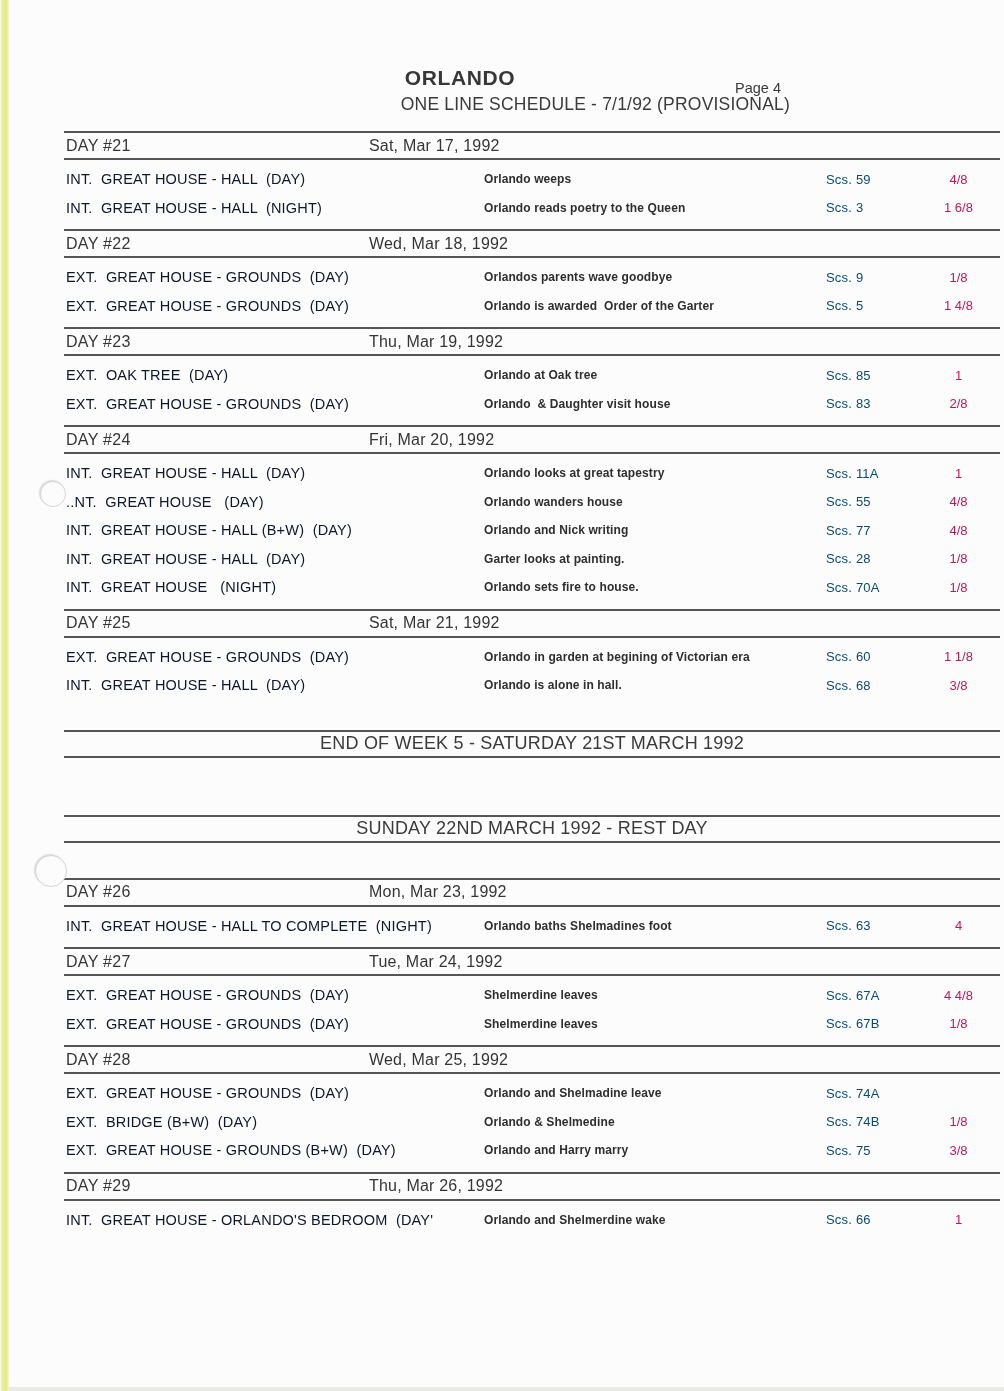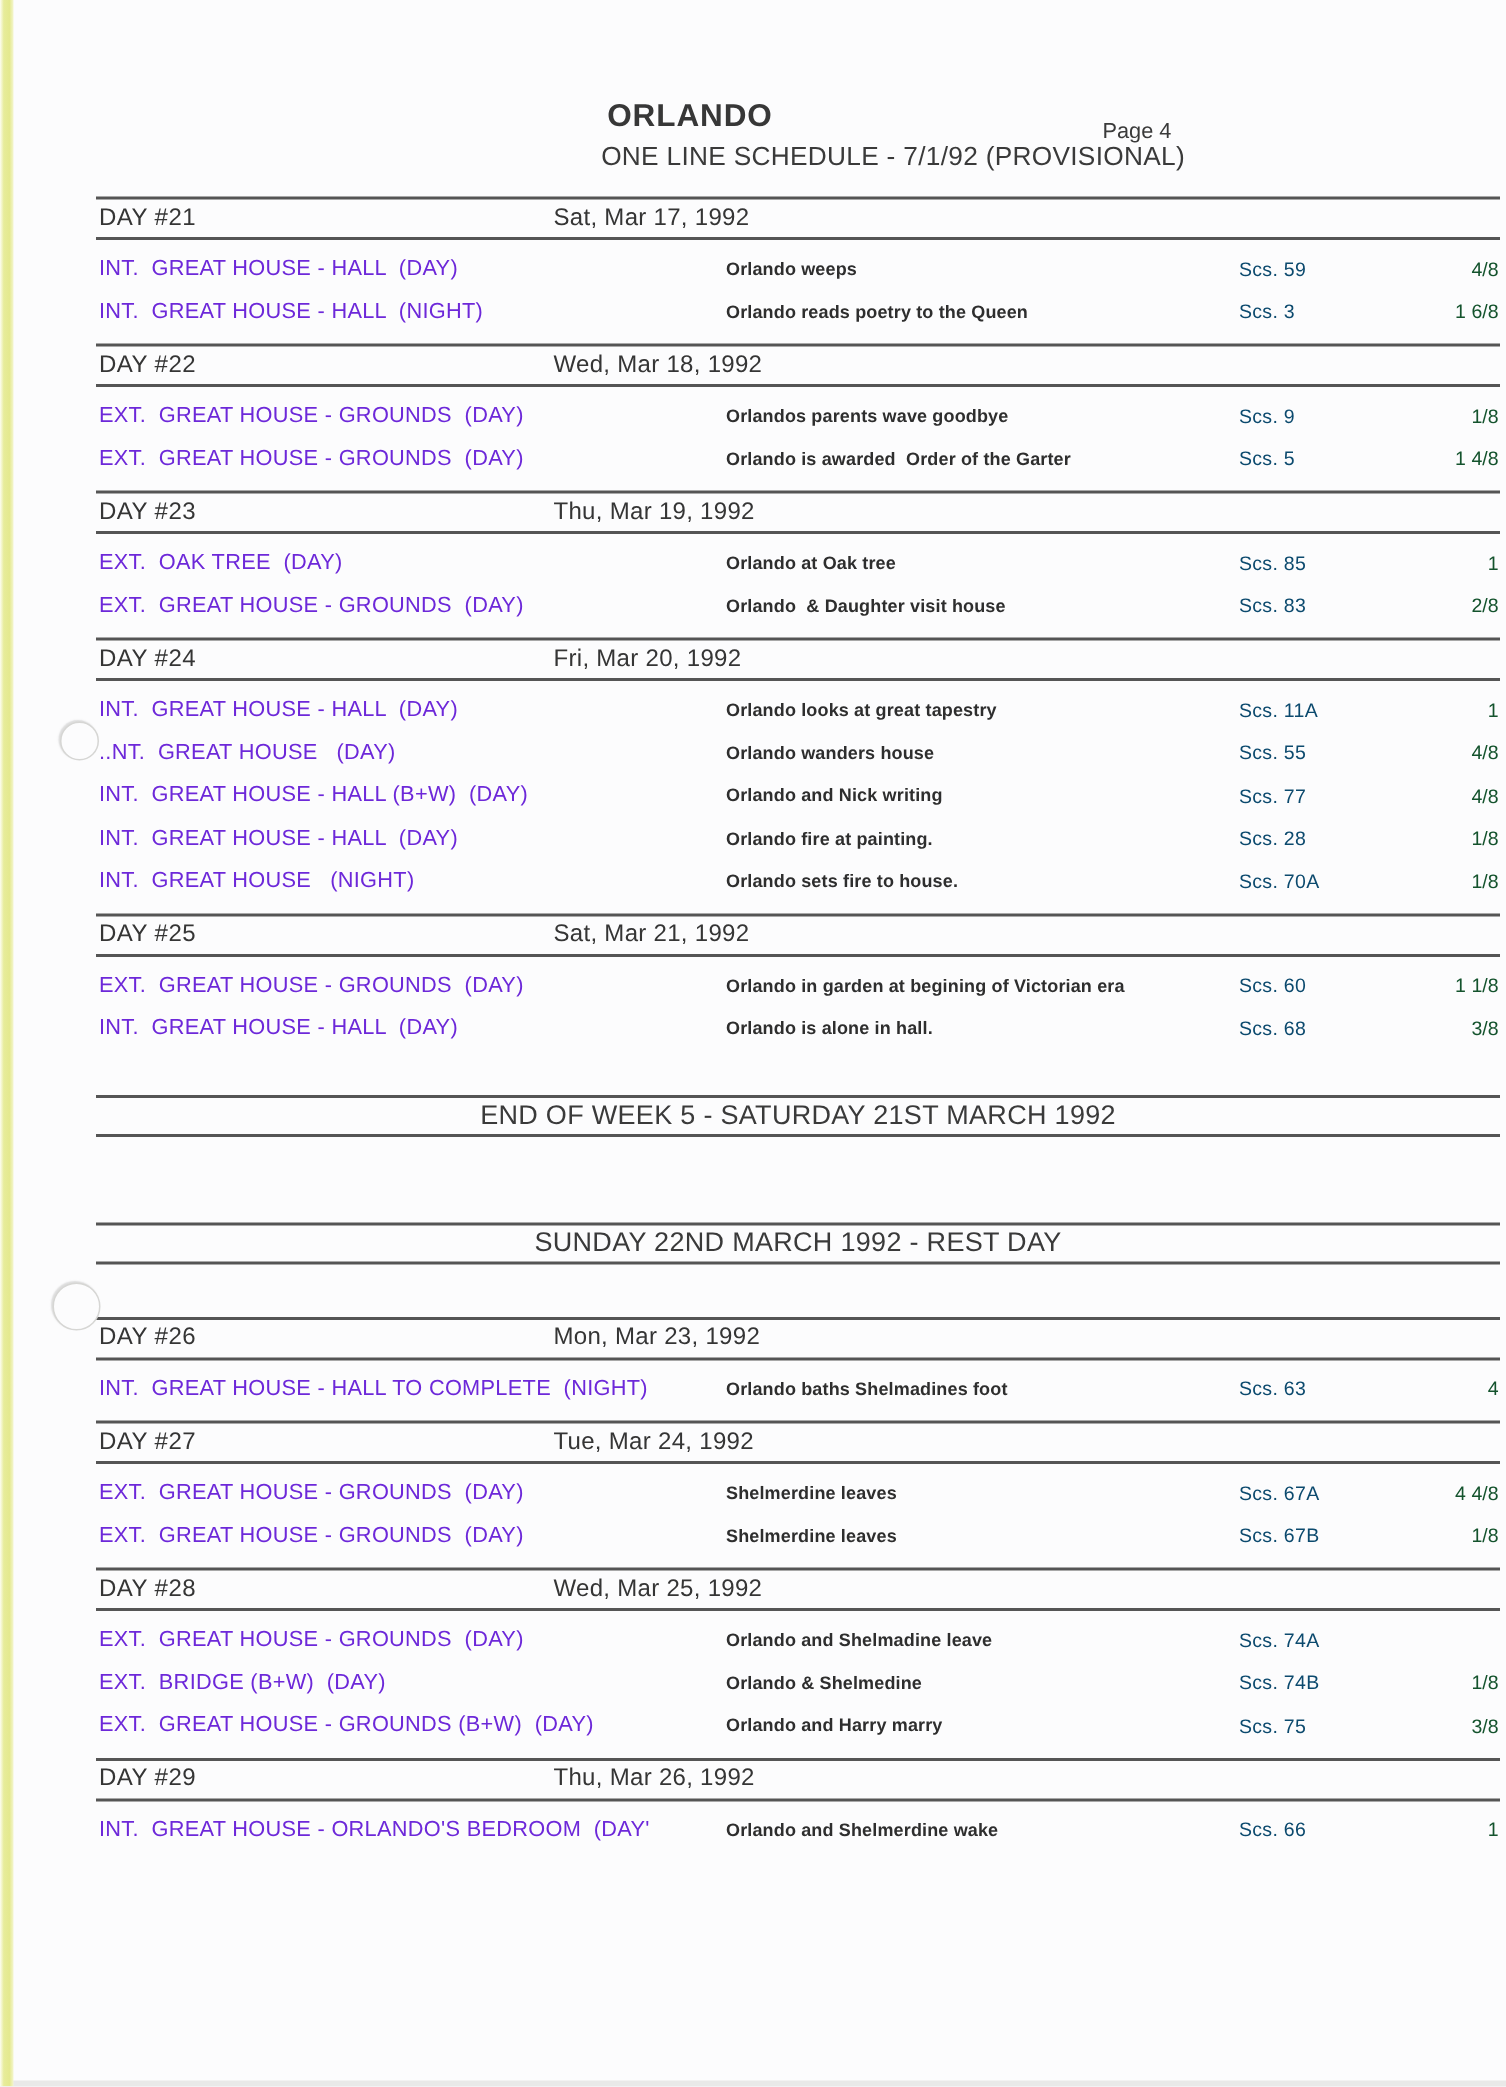--- a/index.html
+++ b/index.html
@@ -31,24 +31,24 @@
   .rule{height:0;border-top:2px solid #555;}
   .day-section{}
   .day-header{display:flex;align-items:center;height:25px;padding-left:2px;}
   .day-label{width:303px;font-size:16px;letter-spacing:.3px;color:#353535;}
   .day-date{font-size:16px;letter-spacing:.2px;color:#353535;}
   .scene-list{padding:5px 0 7px 0;}
   .scene-row{
     display:grid;grid-template-columns:418px 342px 92px 1fr;
     align-items:center;height:28.5px;padding-left:2px;
   }
-  .loc{font-size:14.5px;letter-spacing:.2px;white-space:pre;color:#6d28d9;overflow:visible;}
+  .loc{font-size:14.5px;letter-spacing:.2px;white-space:pre;color:#0f172a;overflow:visible;}
   .desc{font-size:12px;font-weight:bold;letter-spacing:.1px;white-space:pre;color:#2e2e2e;}
   .scs{font-size:13px;letter-spacing:.2px;color:#0c4a6e;}
-  .pages{font-size:13px;text-align:right;padding-right:1px;color:#14532d;}
+  .pages{font-size:13px;text-align:center;padding-right:1px;color:#be185d;}
   .banner{}
   .banner-text{
     height:24px;display:flex;align-items:center;justify-content:center;
     font-size:18px;letter-spacing:.2px;text-align:center;color:#3a3a3a;
   }
   .sp-sm{margin-top:23px;}
   .sp-lg{margin-top:35px;}
   .sp-xl{margin-top:57px;}
   .hole-punch{
     position:absolute;border-radius:50%;background:#fcfcfd;z-index:3;
@@ -159,21 +159,21 @@
     <span class="pages">4/8</span>
   </div>
           <div class="scene-row">
     <span class="loc">INT.  GREAT HOUSE - HALL (B+W)  (DAY)</span>
     <span class="desc">Orlando and Nick writing</span>
     <span class="scs">Scs. 77</span>
     <span class="pages">4/8</span>
   </div>
           <div class="scene-row">
     <span class="loc">INT.  GREAT HOUSE - HALL  (DAY)</span>
-    <span class="desc">Orlando fire at painting.</span>
+    <span class="desc">Garter looks at painting.</span>
     <span class="scs">Scs. 28</span>
     <span class="pages">1/8</span>
   </div>
           <div class="scene-row">
     <span class="loc">INT.  GREAT HOUSE   (NIGHT)</span>
     <span class="desc">Orlando sets fire to house.</span>
     <span class="scs">Scs. 70A</span>
     <span class="pages">1/8</span>
   </div>
         </div>

